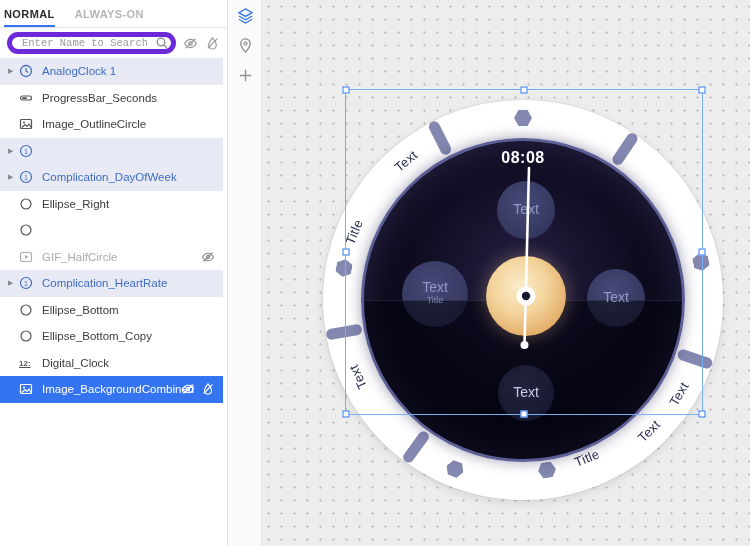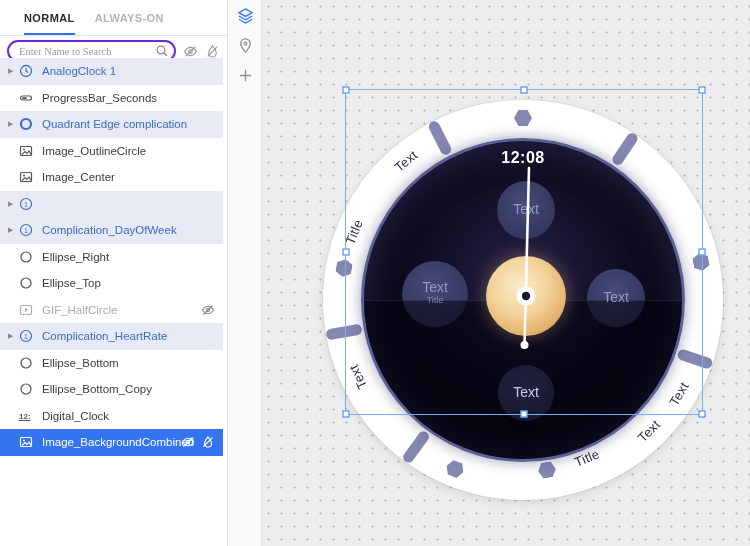--- a/index.html
+++ b/index.html
@@ -3,33 +3,33 @@
 <meta charset="utf-8">
 <style>
   * { margin:0; padding:0; box-sizing:border-box; }
   html,body { width:750px; height:546px; overflow:hidden; background:#fff;
               font-family:"Liberation Sans", sans-serif; }
   .app { position:relative; width:750px; height:546px; }
 
   
   .sidebar { position:absolute; left:0; top:0; width:228px; height:546px;
              background:#fff; border-right:1px solid #e2e2e2; z-index:5; }
-  .tabs { height:36px; border-bottom:1px solid #e4e4e4; display:flex; align-items:stretch;
-          padding:0 24px; gap:20px; }
+  .tabs { height:28px; border-bottom:1px solid #e4e4e4; display:flex; align-items:stretch;
+          padding:0 4px; gap:20px; }
   .tab { font-size:11px; font-weight:bold; letter-spacing:.4px; color:#2b2b2b;
          display:flex; align-items:center; position:relative; cursor:pointer; }
   .tab.active::after { content:""; position:absolute; left:0; right:0; bottom:0;
                        height:2px; background:#3574f0; }
   .tab.inactive { color:#b5b5b5; }
 
   .search-row { height:30px; display:flex; align-items:center; padding:0 7px; gap:7px; }
   .search-box { position:relative; flex:1; }
-  .search-input { width:100%; height:22px; border:2px solid #6d28d9; border-radius:12px;
+  .search-input { width:100%; height:22px; border:5px solid #6d28d9; border-radius:12px;
                   font-size:10.5px; color:#777; padding:0 24px 0 10px; outline:none;
-                  font-family:Liberation Serif, serif; }
+                  font-family:Liberation Mono, monospace; }
   .search-input::placeholder { color:#9b9b9b; }
   .search-ic { position:absolute; right:7px; top:4px; width:14px; height:14px; color:#8a8a8a; }
   .hdr-ic { width:15px; height:15px; color:#9a9a9a; flex:none; cursor:pointer; }
   .hdr-ic svg, .search-ic svg { width:100%; height:100%; display:block; }
 
   .layer-list { position:absolute; top:58px; left:0; right:4px; }
   .layer-row { height:26.5px; display:flex; align-items:center; padding-left:8px;
                font-size:11.5px; color:#3c3c3c; position:relative; cursor:pointer;
                white-space:nowrap; }
   .layer-row .arrow { width:11px; font-size:7px; color:#8a8a8a; flex:none; }
@@ -163,51 +163,31 @@
         <div class="layer-row">
           <span class="arrow"></span>
           <span class="licon">
             <svg viewBox="0 0 14 14">
               <rect x="1.5" y="5" width="11" height="4" rx="2" fill="none" stroke="currentColor" stroke-width="1.2"></rect>
               <rect x="3" y="6.2" width="5" height="1.7" rx="0.8" fill="currentColor"></rect>
             </svg>
           </span>
           <span class="llabel">ProgressBar_Seconds</span>
         </div>
-        <div class="layer-row highlight">
-          <span class="arrow">▶</span>
-          <span class="licon">
-            <svg viewBox="0 0 14 14">
-              <circle cx="7" cy="7" r="5" fill="none" stroke="currentColor" stroke-width="2.2"></circle>
-            </svg>
-          </span>
-          <span class="llabel">Quadrant Edge complication</span>
-        </div>
         <div class="layer-row">
           <span class="arrow"></span>
           <span class="licon">
             <svg viewBox="0 0 14 14">
               <rect x="1.5" y="2.5" width="11" height="9" rx="1" fill="none" stroke="currentColor" stroke-width="1.2"></rect>
               <circle cx="5" cy="5.5" r="1" fill="currentColor"></circle>
               <path d="M3 10.5l3-3 2 2 2-2.5 2 3.5" fill="none" stroke="currentColor" stroke-width="1.1"></path>
             </svg>
           </span>
           <span class="llabel">Image_OutlineCircle</span>
         </div>
-        <div class="layer-row">
-          <span class="arrow"></span>
-          <span class="licon">
-            <svg viewBox="0 0 14 14">
-              <rect x="1.5" y="2.5" width="11" height="9" rx="1" fill="none" stroke="currentColor" stroke-width="1.2"></rect>
-              <circle cx="5" cy="5.5" r="1" fill="currentColor"></circle>
-              <path d="M3 10.5l3-3 2 2 2-2.5 2 3.5" fill="none" stroke="currentColor" stroke-width="1.1"></path>
-            </svg>
-          </span>
-          <span class="llabel">Image_Center</span>
-        </div>
         <div class="layer-row highlight">
           <span class="arrow">▶</span>
           <span class="licon">
             <svg viewBox="0 0 14 14">
               <circle cx="7" cy="7" r="5.5" fill="none" stroke="currentColor" stroke-width="1.2"></circle>
               <text x="7" y="9.5" text-anchor="middle" font-size="7" fill="currentColor">1</text>
             </svg>
           </span>
         </div>
         <div class="layer-row highlight">
@@ -229,21 +209,20 @@
           </span>
           <span class="llabel">Ellipse_Right</span>
         </div>
         <div class="layer-row">
           <span class="arrow"></span>
           <span class="licon">
             <svg viewBox="0 0 14 14">
               <circle cx="7" cy="7" r="5" fill="none" stroke="currentColor" stroke-width="1.2"></circle>
             </svg>
           </span>
-          <span class="llabel">Ellipse_Top</span>
         </div>
         <div class="layer-row dimmed">
           <span class="arrow"></span>
           <span class="licon">
             <svg viewBox="0 0 14 14">
               <rect x="1.5" y="2.5" width="11" height="9" rx="1.5" fill="none" stroke="currentColor" stroke-width="1.2"></rect>
               <path d="M6 5l3.2 2L6 9z" fill="currentColor"></path>
             </svg>
           </span>
           <span class="llabel">GIF_HalfCircle</span>
@@ -376,21 +355,21 @@
 
         <div class="center-dial"></div>
 
         <svg class="hands" viewBox="0 0 324 324">
           <line x1="165" y1="27" x2="160.5" y2="204" stroke="#ffffff" stroke-width="2.6" stroke-linecap="round"></line>
           <circle cx="160.5" cy="204" r="4" fill="#ffffff"></circle>
           <circle cx="162" cy="155" r="9.5" fill="#ffffff"></circle>
           <circle cx="162" cy="155" r="4.2" fill="#181830"></circle>
         </svg>
 
-        <div class="digital-time">12:08</div>
+        <div class="digital-time">08:08</div>
       </div>
     </div>
 
     <div class="selection">
       <span class="h h-nw"></span>
       <span class="h h-n"></span>
       <span class="h h-ne"></span>
       <span class="h h-w"></span>
       <span class="h h-e"></span>
       <span class="h h-sw"></span>

